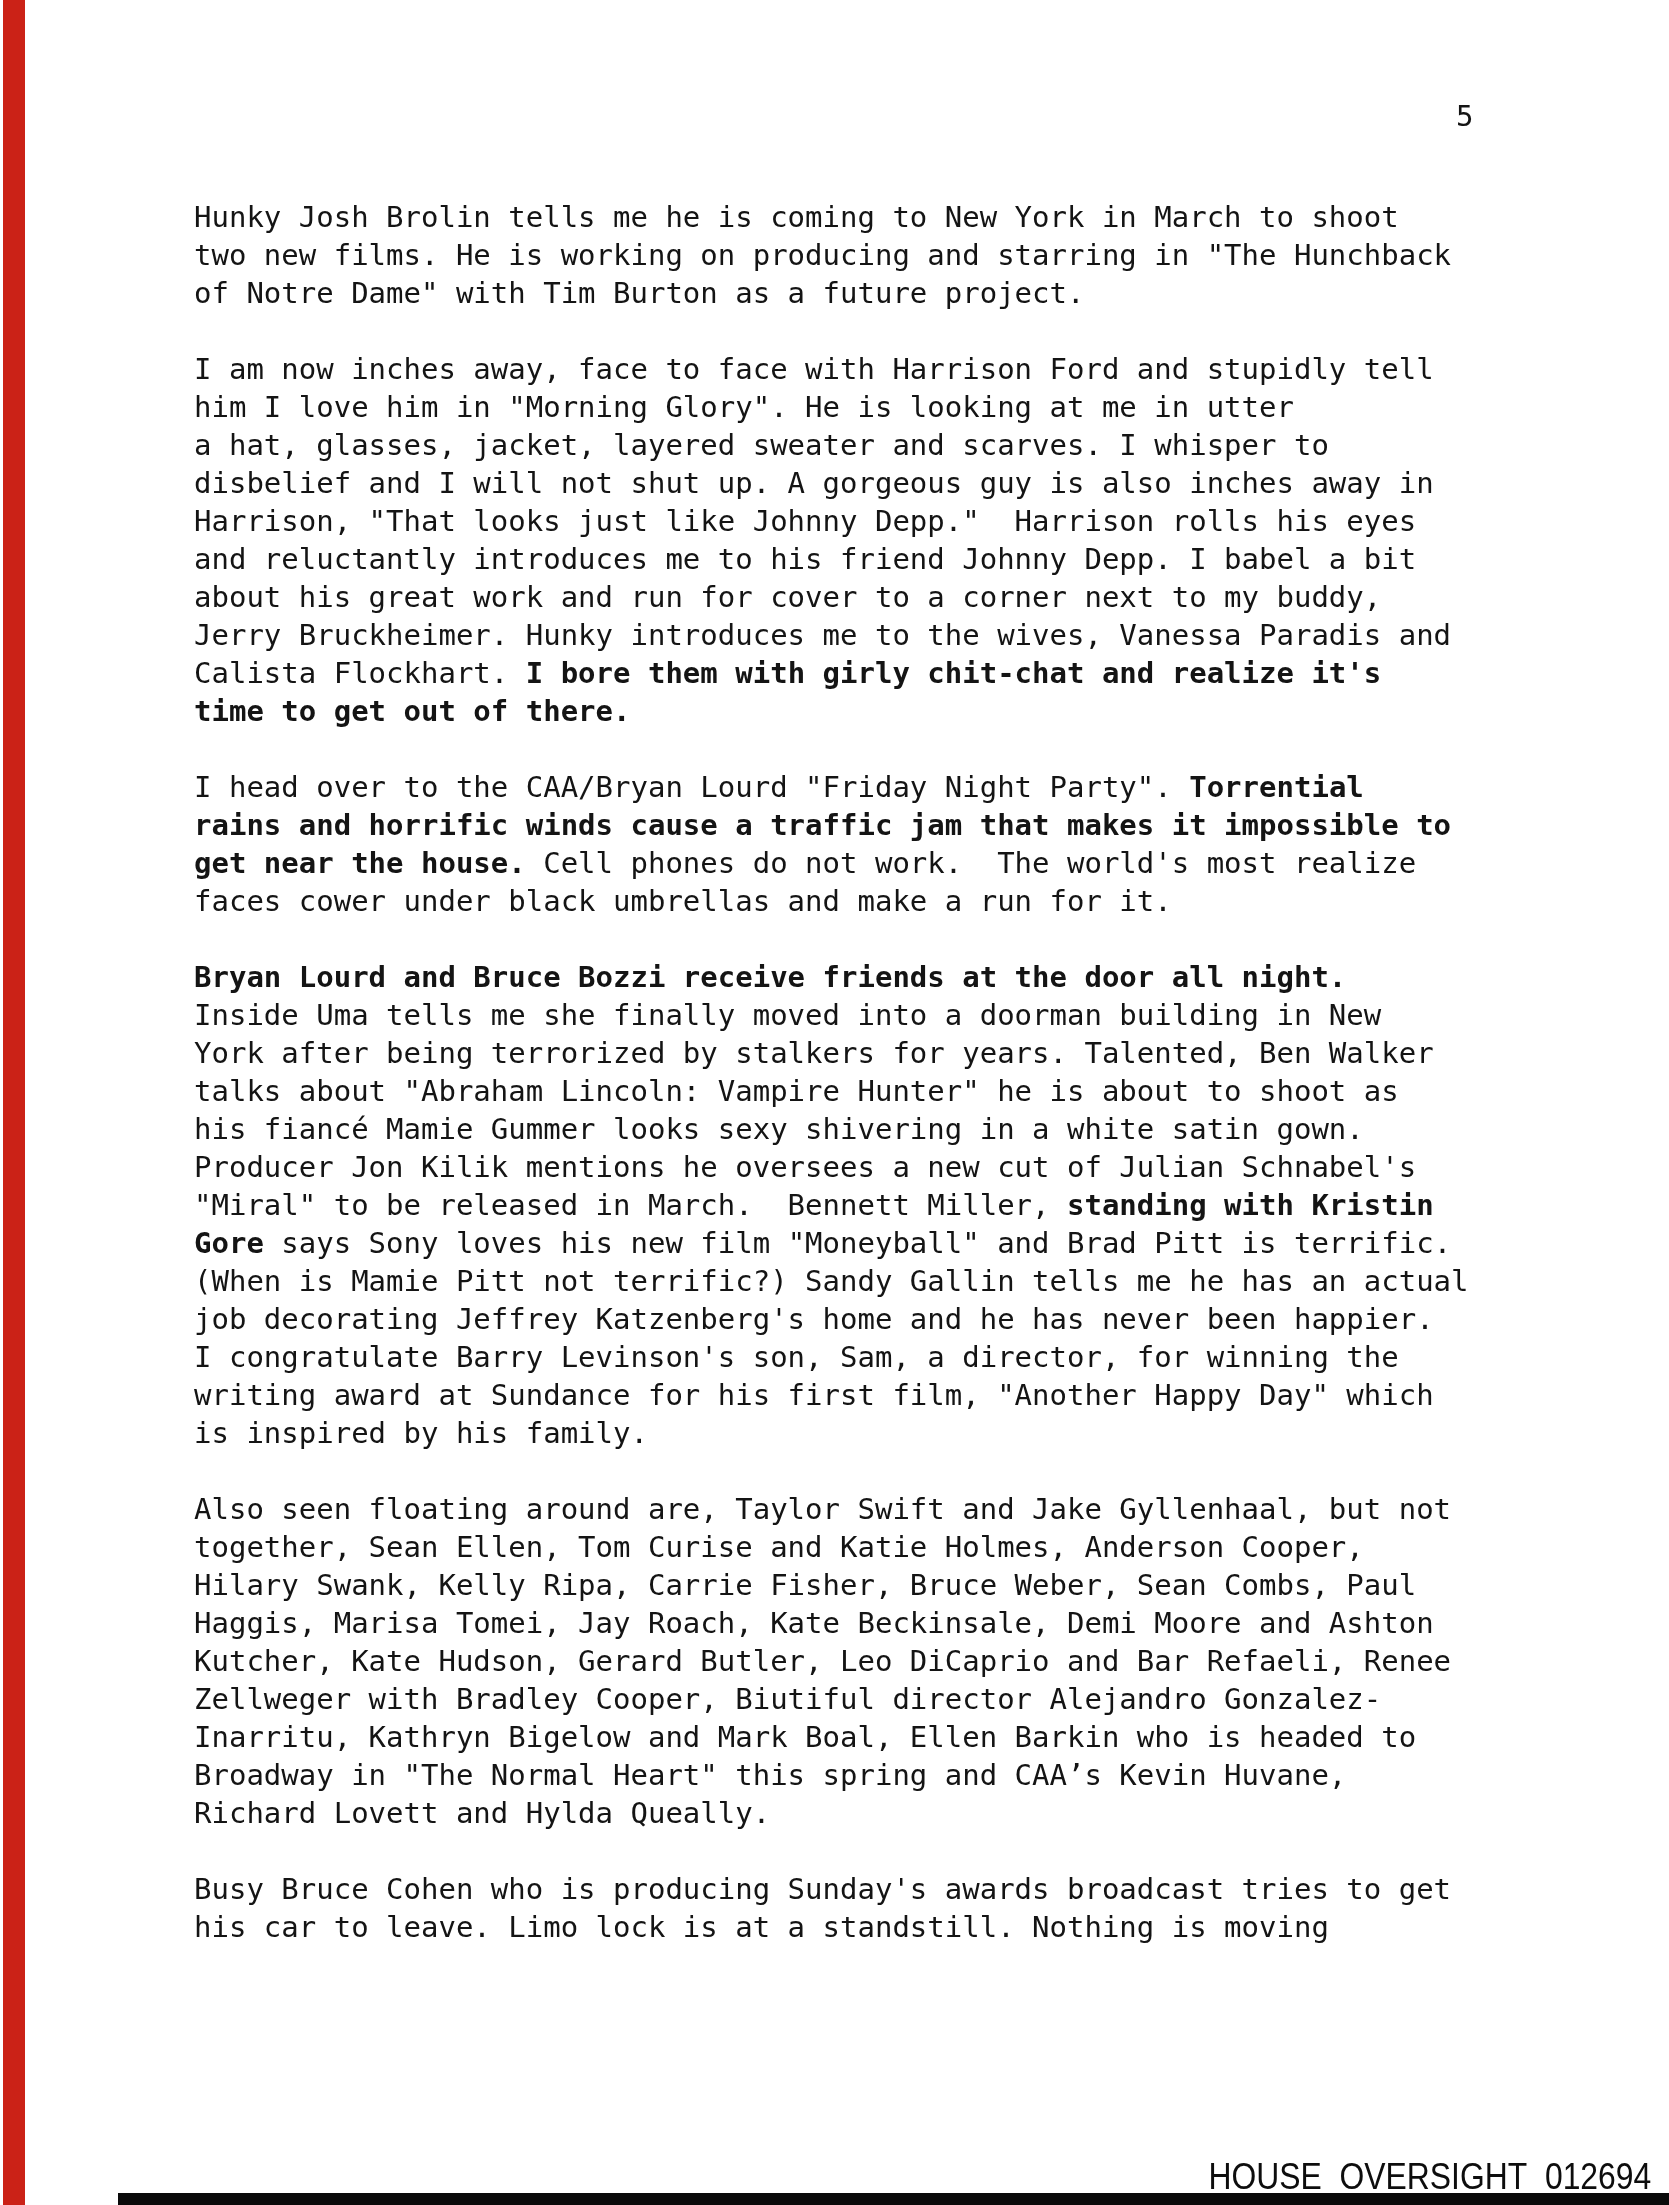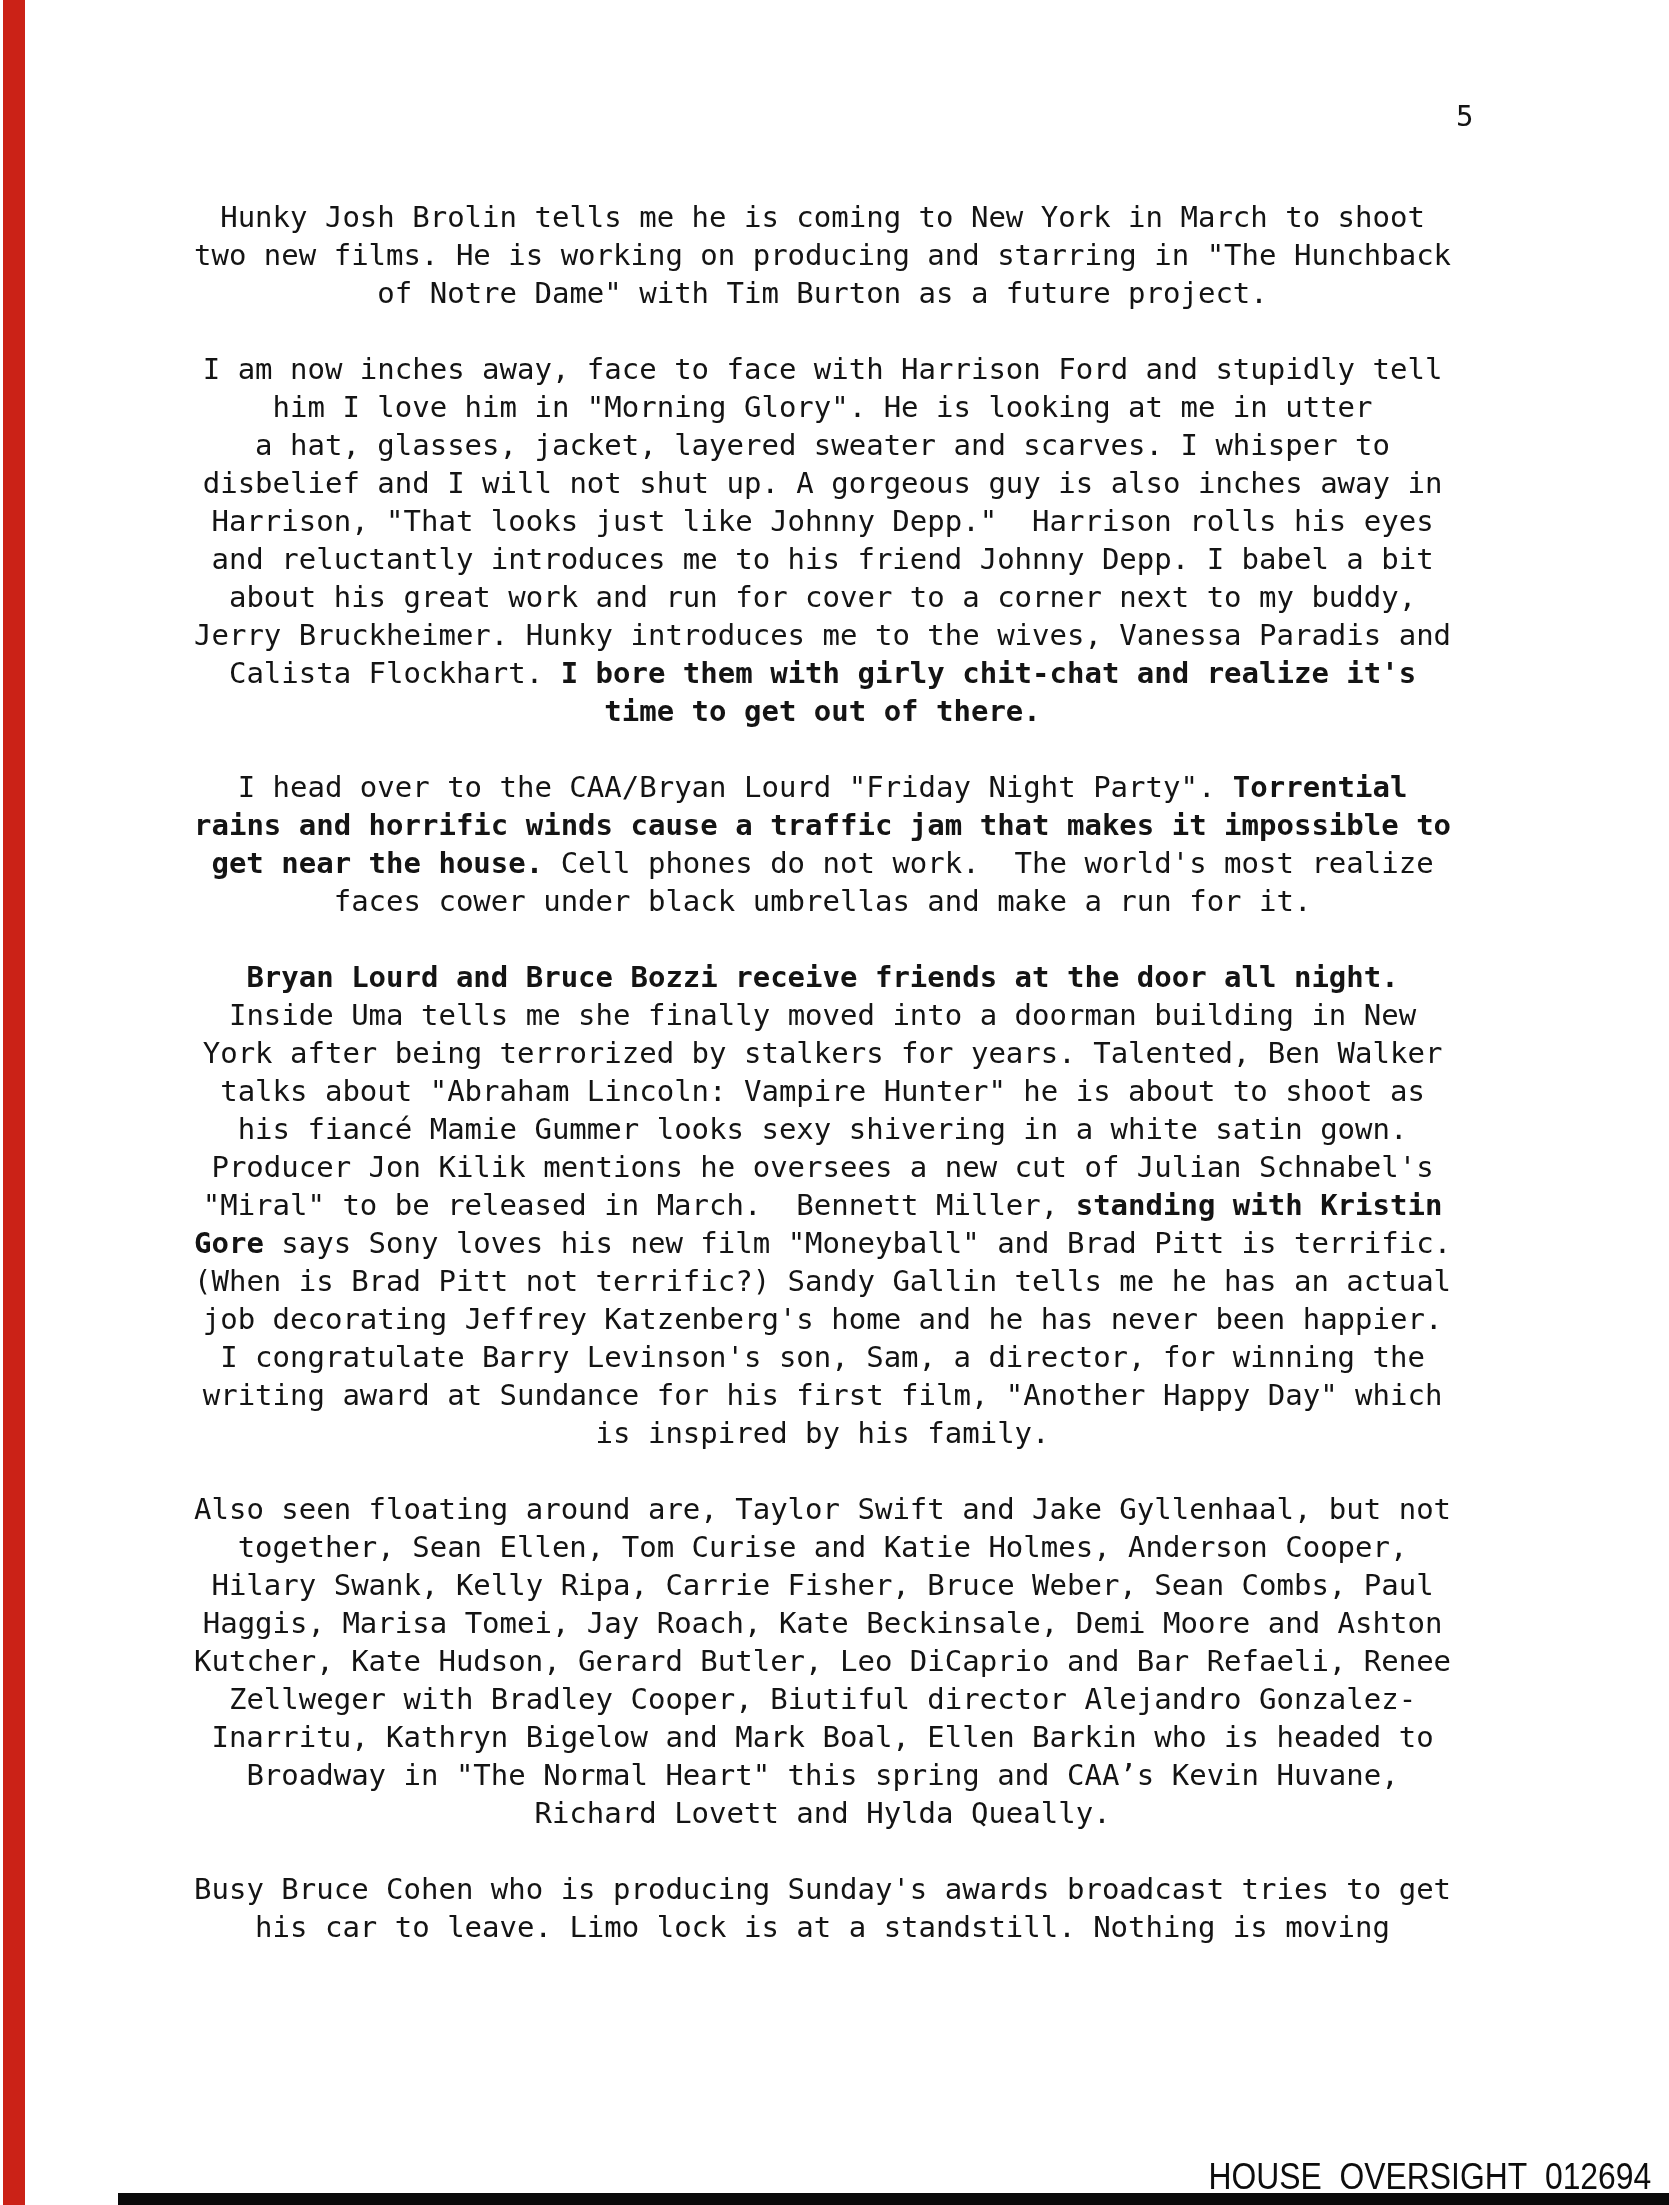--- a/index.html
+++ b/index.html
@@ -35,21 +35,20 @@
     position: absolute;
     left: 194px;
     top: 198px;
     font-size: 29px;
     line-height: 38px;
     color: #141414;
   }
   .text-block .line {
     white-space: pre;
     height: 38px;
-    text-align: center;
   }
   .text-block .b {
     font-weight: bold;
   }
   .bates {
     position: absolute;
     right: 17.7px;
     top: 2157px;
     font-family: "Liberation Sans", "DejaVu Sans", sans-serif;
     font-size: 36px;
@@ -95,21 +94,21 @@
       <div class="line"><span>faces cower under black umbrellas and make a run for it.</span></div>
       <div class="line">&nbsp;</div>
       <div class="line"><span class="b">Bryan Lourd and Bruce Bozzi receive friends at the door all night.</span></div>
       <div class="line"><span>Inside Uma tells me she finally moved into a doorman building in New</span></div>
       <div class="line"><span>York after being terrorized by stalkers for years. Talented, Ben Walker</span></div>
       <div class="line"><span>talks about "Abraham Lincoln: Vampire Hunter" he is about to shoot as</span></div>
       <div class="line"><span>his fiancé Mamie Gummer looks sexy shivering in a white satin gown.</span></div>
       <div class="line"><span>Producer Jon Kilik mentions he oversees a new cut of Julian Schnabel's</span></div>
       <div class="line"><span>"Miral" to be released in March.  Bennett Miller, </span><span class="b">standing with Kristin</span></div>
       <div class="line"><span class="b">Gore</span><span> says Sony loves his new film "Moneyball" and Brad Pitt is terrific.</span></div>
-      <div class="line"><span>(When is Brad Pitt not terrific?) Sandy Gallin tells me he has an actual</span></div>
+      <div class="line"><span>(When is Mamie Pitt not terrific?) Sandy Gallin tells me he has an actual</span></div>
       <div class="line"><span>job decorating Jeffrey Katzenberg's home and he has never been happier.</span></div>
       <div class="line"><span>I congratulate Barry Levinson's son, Sam, a director, for winning the</span></div>
       <div class="line"><span>writing award at Sundance for his first film, "Another Happy Day" which</span></div>
       <div class="line"><span>is inspired by his family.</span></div>
       <div class="line">&nbsp;</div>
       <div class="line"><span>Also seen floating around are, Taylor Swift and Jake Gyllenhaal, but not</span></div>
       <div class="line"><span>together, Sean Ellen, Tom Curise and Katie Holmes, Anderson Cooper,</span></div>
       <div class="line"><span>Hilary Swank, Kelly Ripa, Carrie Fisher, Bruce Weber, Sean Combs, Paul</span></div>
       <div class="line"><span>Haggis, Marisa Tomei, Jay Roach, Kate Beckinsale, Demi Moore and Ashton</span></div>
       <div class="line"><span>Kutcher, Kate Hudson, Gerard Butler, Leo DiCaprio and Bar Refaeli, Renee</span></div>

